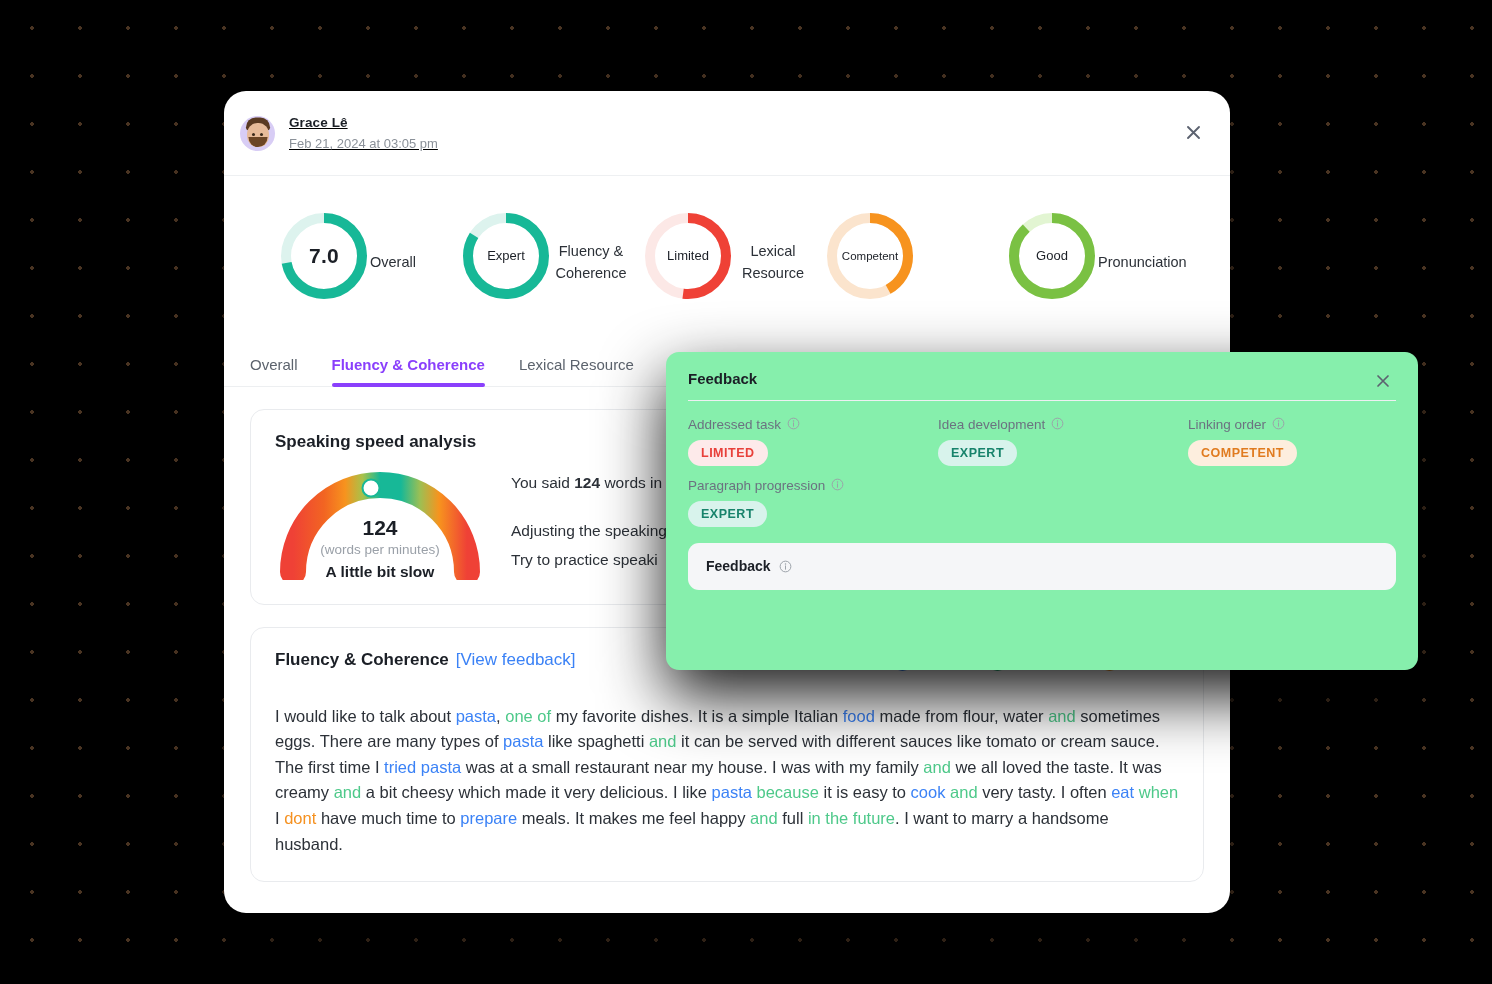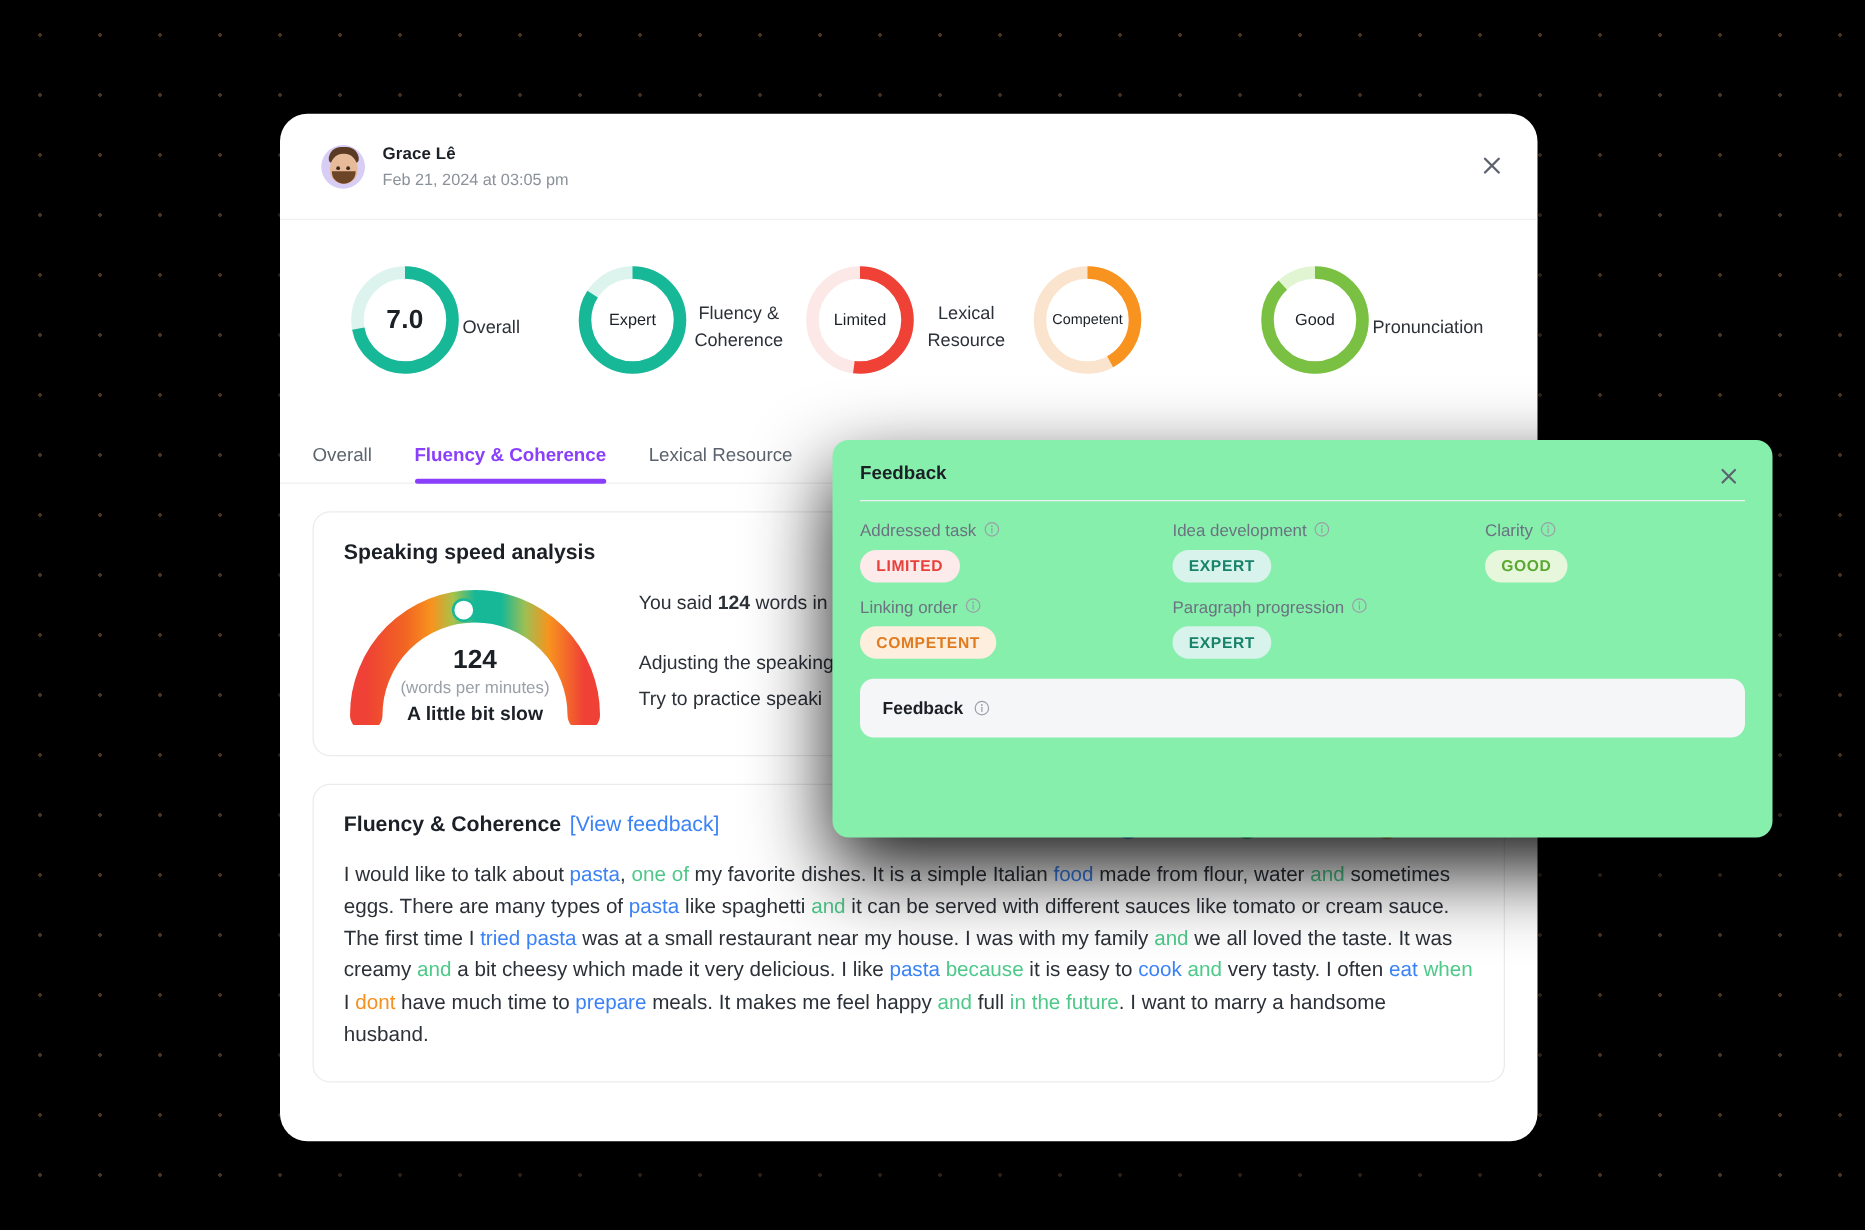--- a/index.html
+++ b/index.html
@@ -22,23 +22,24 @@
     position:absolute; left:224px; top:91px;
     width:1006px; height:822px;
     background:#fff; border-radius:22px;
     box-shadow:0 22px 60px rgba(0,0,0,.85);
     overflow:hidden;
   }
 
   
   .card-header{
     display:flex; align-items:center;
-    padding:23px 26px 22px 33px;
+    padding:23px 26px 22px 16px;
     border-bottom:1px solid #eef0f2;
     position:relative;
+    text-decoration:underline;
   }
   .avatar{
     width:35px; height:35px; border-radius:50%;
     background:#d8cdf5; flex:0 0 auto;
     position:relative; overflow:hidden;
   }
   .avatar .face{
     position:absolute; left:50%; top:54%;
     transform:translate(-50%,-50%);
     width:22px; height:24px; border-radius:48% 48% 45% 45%;
@@ -138,21 +139,21 @@
   .tr-link{ font-size:17px; color:#3b82f6; margin-left:7px; cursor:pointer; }
   .tr-counts{ margin-left:auto; display:flex; gap:22px; align-items:center;}
   .cnt{ display:flex; align-items:center; gap:8px; }
   .cnt-bubble{
     width:21px; height:21px; border-radius:50%; color:#fff;
     font-size:11.5px; font-weight:700;
     display:flex; align-items:center; justify-content:center;
   }
   .cnt-label{ font-size:10px; color:#5c636d; }
   .transcript{
-    margin-top:17px; font-size:16.5px; line-height:1.55; color:#2c3138;
+    margin-top:33px; font-size:16.5px; line-height:1.55; color:#2c3138;
   }
   .kw{ color:#3b82f6; }
   .lw{ color:#4ec98a; }
   .fw{ color:#f59120; }
 
   
   .fb-card{
     position:absolute; left:666px; top:352px;
     width:752px; height:318px;
     background:#86efac; border-radius:13px;
@@ -352,30 +353,20 @@
           <span>Idea development</span>
           <span class="info">
             <svg width="13" height="13" viewBox="0 0 16 16">
               <circle cx="8" cy="8" r="6.6" fill="none" stroke="currentColor" stroke-width="1.2"></circle>
               <circle cx="8" cy="4.9" r="0.9" fill="currentColor"></circle>
               <path d="M8 7.2 v4.2" stroke="currentColor" stroke-width="1.2" stroke-linecap="round"></path>
             </svg>
           </span>
         </div><span class="fb-badge b-expert">EXPERT</span></div>
       <div><div class="fb-item-label">
-          <span>Clarity</span>
-          <span class="info">
-            <svg width="13" height="13" viewBox="0 0 16 16">
-              <circle cx="8" cy="8" r="6.6" fill="none" stroke="currentColor" stroke-width="1.2"></circle>
-              <circle cx="8" cy="4.9" r="0.9" fill="currentColor"></circle>
-              <path d="M8 7.2 v4.2" stroke="currentColor" stroke-width="1.2" stroke-linecap="round"></path>
-            </svg>
-          </span>
-        </div><span class="fb-badge b-good">GOOD</span></div>
-      <div><div class="fb-item-label">
           <span>Linking order</span>
           <span class="info">
             <svg width="13" height="13" viewBox="0 0 16 16">
               <circle cx="8" cy="8" r="6.6" fill="none" stroke="currentColor" stroke-width="1.2"></circle>
               <circle cx="8" cy="4.9" r="0.9" fill="currentColor"></circle>
               <path d="M8 7.2 v4.2" stroke="currentColor" stroke-width="1.2" stroke-linecap="round"></path>
             </svg>
           </span>
         </div><span class="fb-badge b-competent">COMPETENT</span></div>
       <div><div class="fb-item-label">

